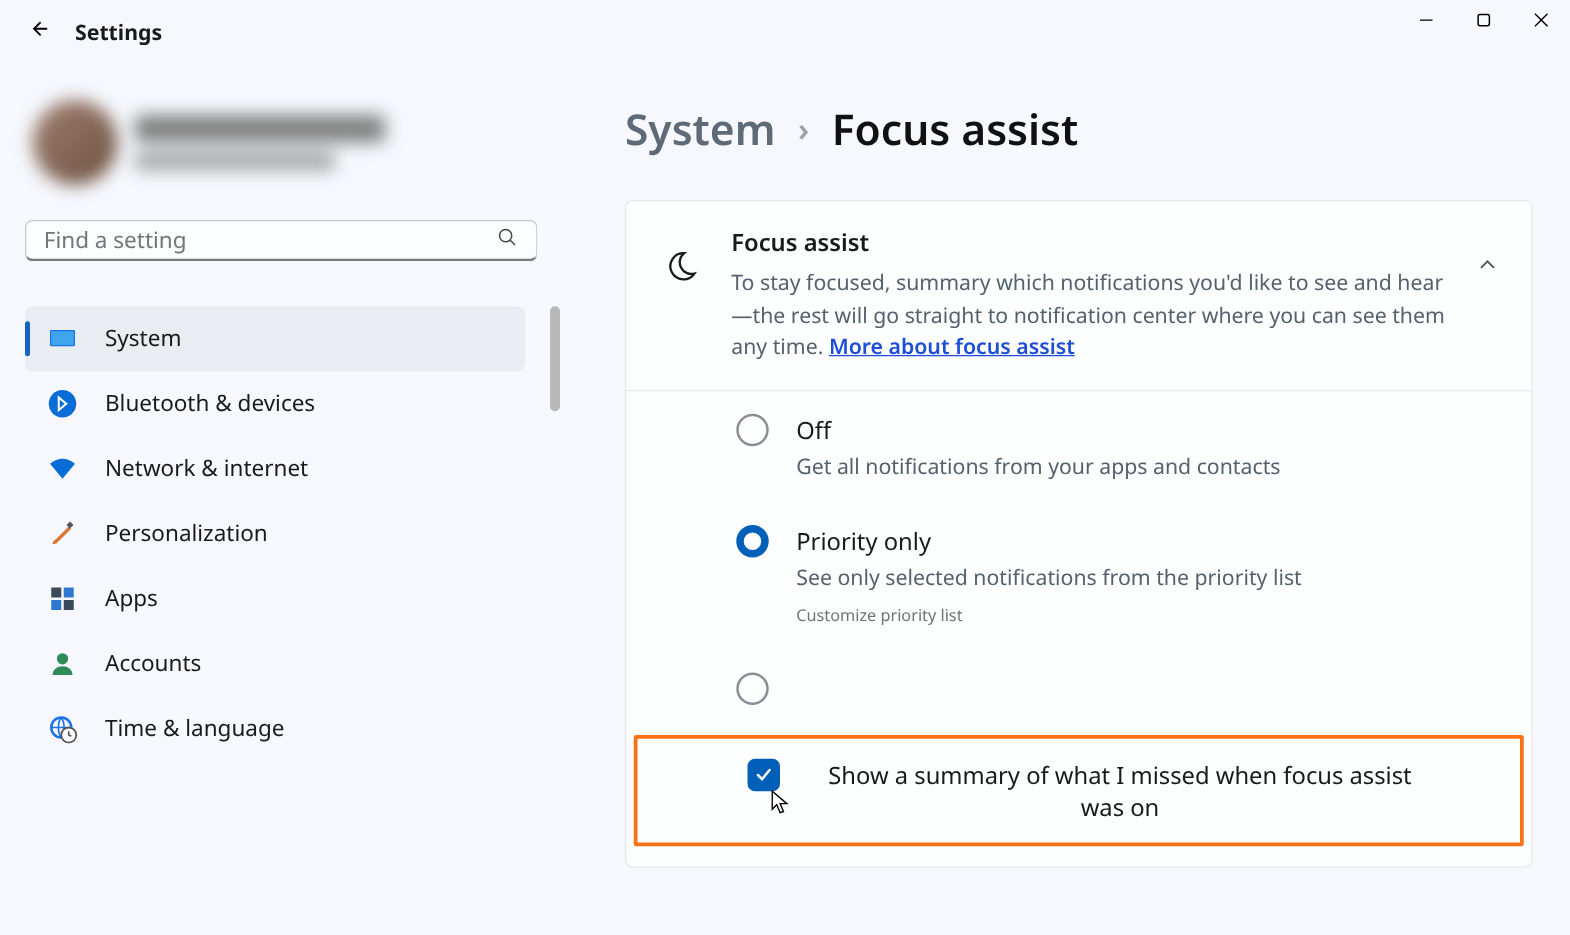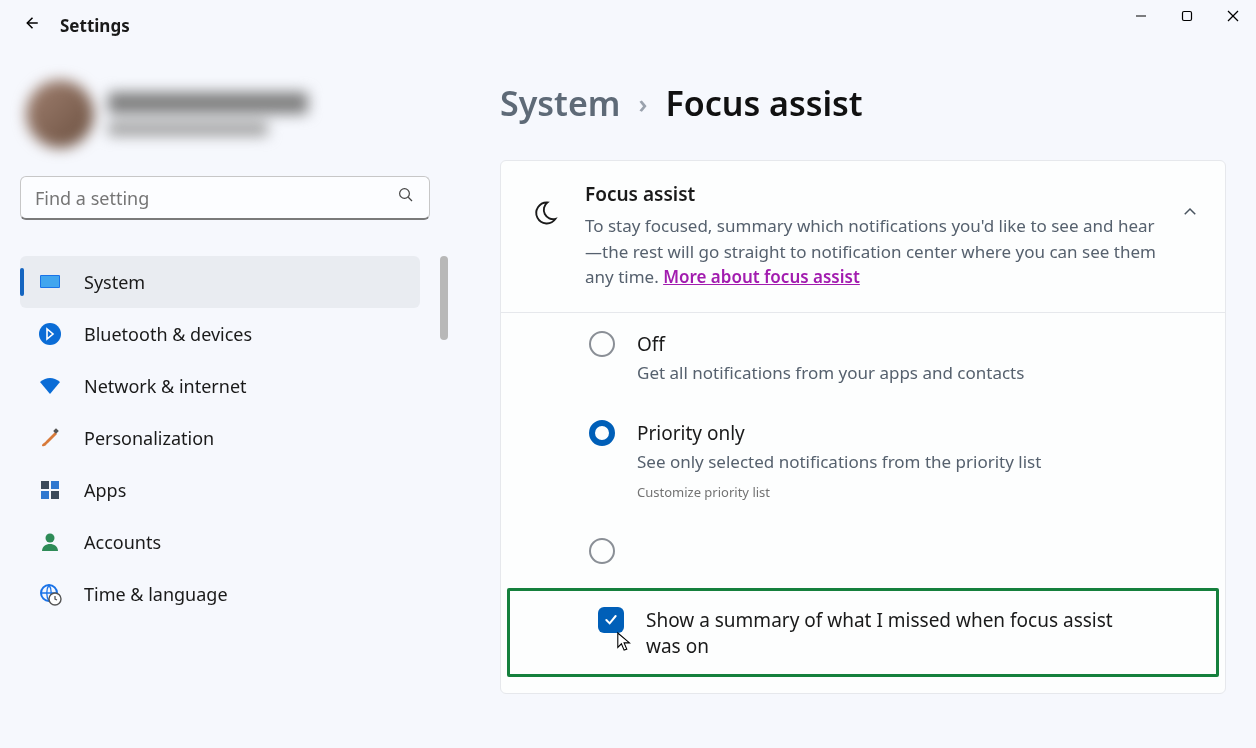--- a/index.html
+++ b/index.html
@@ -15,21 +15,21 @@
   .back-btn svg { width: 18px; height: 18px; }
   .app-title { font-size: 17px; font-weight: 700; }
 
   
   .leftcol { position: absolute; left: 20px; top: 80px; width: 420px; }
   .profile { display: flex; align-items: center; gap: 14px; margin-bottom: 28px; filter: blur(7px); padding-left: 6px; }
   .avatar { width: 68px; height: 68px; border-radius: 50%; background: linear-gradient(135deg,#a08070,#6b5040); }
   .profile-name { width: 200px; height: 22px; background: #808080; border-radius: 4px; margin-bottom: 8px; }
   .profile-mail { width: 160px; height: 14px; background: #a0a0a0; border-radius: 4px; }
 
-  .search { display: flex; align-items: center; justify-content: space-between; width: 410px; height: 44px; border: 1px solid #c7c7c7; border-bottom: 2px solid #7a7a7a; border-radius: 6px; background: #fcfdff; padding: 0 14px; }
+  .search { display: flex; align-items: center; justify-content: space-between; width: 410px; height: 33px; border: 1px solid #c7c7c7; border-bottom: 2px solid #7a7a7a; border-radius: 6px; background: #fcfdff; padding: 0 14px; }
   .search input { border: none; outline: none; background: transparent; font-size: 18px; flex: 1; color: #555; }
   .search .sicon svg { width: 18px; height: 18px; }
 
   .nav { margin-top: 36px; display: flex; flex-direction: column; gap: 0; padding-right: 20px; position: relative; }
   .nav-item { display: flex; align-items: center; gap: 22px; height: 52px; padding-left: 18px; border-radius: 6px; font-size: 18px; cursor: default; }
   .nav-item.active { background: #e9ecf1; position: relative; }
   .nav-item.active::before { content: ""; position: absolute; left: 0; top: 12px; bottom: 12px; width: 4px; border-radius: 2px; background: #1565c0; }
   .nav-icon { width: 24px; height: 24px; display: flex; align-items: center; justify-content: center; }
 
   .scrollbar { position: absolute; right: -8px; top: 0; width: 8px; height: 84px; background: #b8b8b8; border-radius: 4px; }
@@ -40,31 +40,31 @@
   .breadcrumb .parent { color: #5e6a77; font-weight: 600; }
   .breadcrumb .chev { color: #9aa2ad; font-size: 26px; }
   .breadcrumb .current { color: #111; }
 
   .card { background: #fdfefe; border: 1px solid #e6e8ec; border-radius: 6px; }
   .card-head { display: flex; gap: 24px; padding: 20px 26px 22px 30px; align-items: flex-start; border-bottom: 1px solid #e6e8ec; }
   .card-head .icon { width: 30px; flex-shrink: 0; margin-top: 18px; }
   .card-head .body { flex: 1; }
   .card-head .title { font-size: 19px; font-weight: 600; margin-bottom: 6px; }
   .card-head .desc { font-size: 17px; color: #56616e; line-height: 1.5; }
-  .card-head .link { color: #a21caf; text-decoration: underline; font-weight: 600; }
+  .card-head .link { color: #1d4ed8; text-decoration: underline; font-weight: 600; }
   .card-head .chevup { width: 18px; margin-top: 22px; color: #56616e; }
 
   .option { display: flex; gap: 22px; padding: 18px 26px 18px 88px; align-items: flex-start; }
   .radio { width: 26px; height: 26px; border: 2px solid #8a8f96; border-radius: 50%; flex-shrink: 0; margin-top: 0; position: relative; }
   .radio.selected { border-color: #005fb8; border-width: 6px; }
   .opt-body .opt-title { font-size: 19px; font-weight: 400; color: #1a1a1a; }
   .opt-body .opt-desc { font-size: 17px; color: #56616e; margin-top: 4px; }
   .opt-body .opt-link { font-size: 13px; color: #737373; margin-top: 10px; display: inline-block; }
 
-  .summary-row { display: flex; gap: 22px; align-items: flex-start; padding: 16px 26px 14px 88px; border: 3px solid #15803d; border-radius: 2px; margin: 6px 6px 16px 6px; position: relative; }
+  .summary-row { display: flex; gap: 22px; align-items: flex-start; padding: 16px 26px 14px 88px; border: 3px solid #f97316; border-radius: 2px; margin: 6px 6px 16px 6px; position: relative; text-align: center; }
   .checkbox { width: 26px; height: 26px; border-radius: 6px; background: #005fb8; display: flex; align-items: center; justify-content: center; flex-shrink: 0; }
   .checkbox svg { width: 16px; height: 16px; stroke: #fff; }
   .summary-text { font-size: 19px; color: #1a1a1a; line-height: 1.4; max-width: 500px; }
   .cursor { position: absolute; left: 106px; top: 40px; }
   .cursor svg { width: 18px; height: 22px; }
 </style>
 </head>
 <body>
 
 <div class="titlebar">

